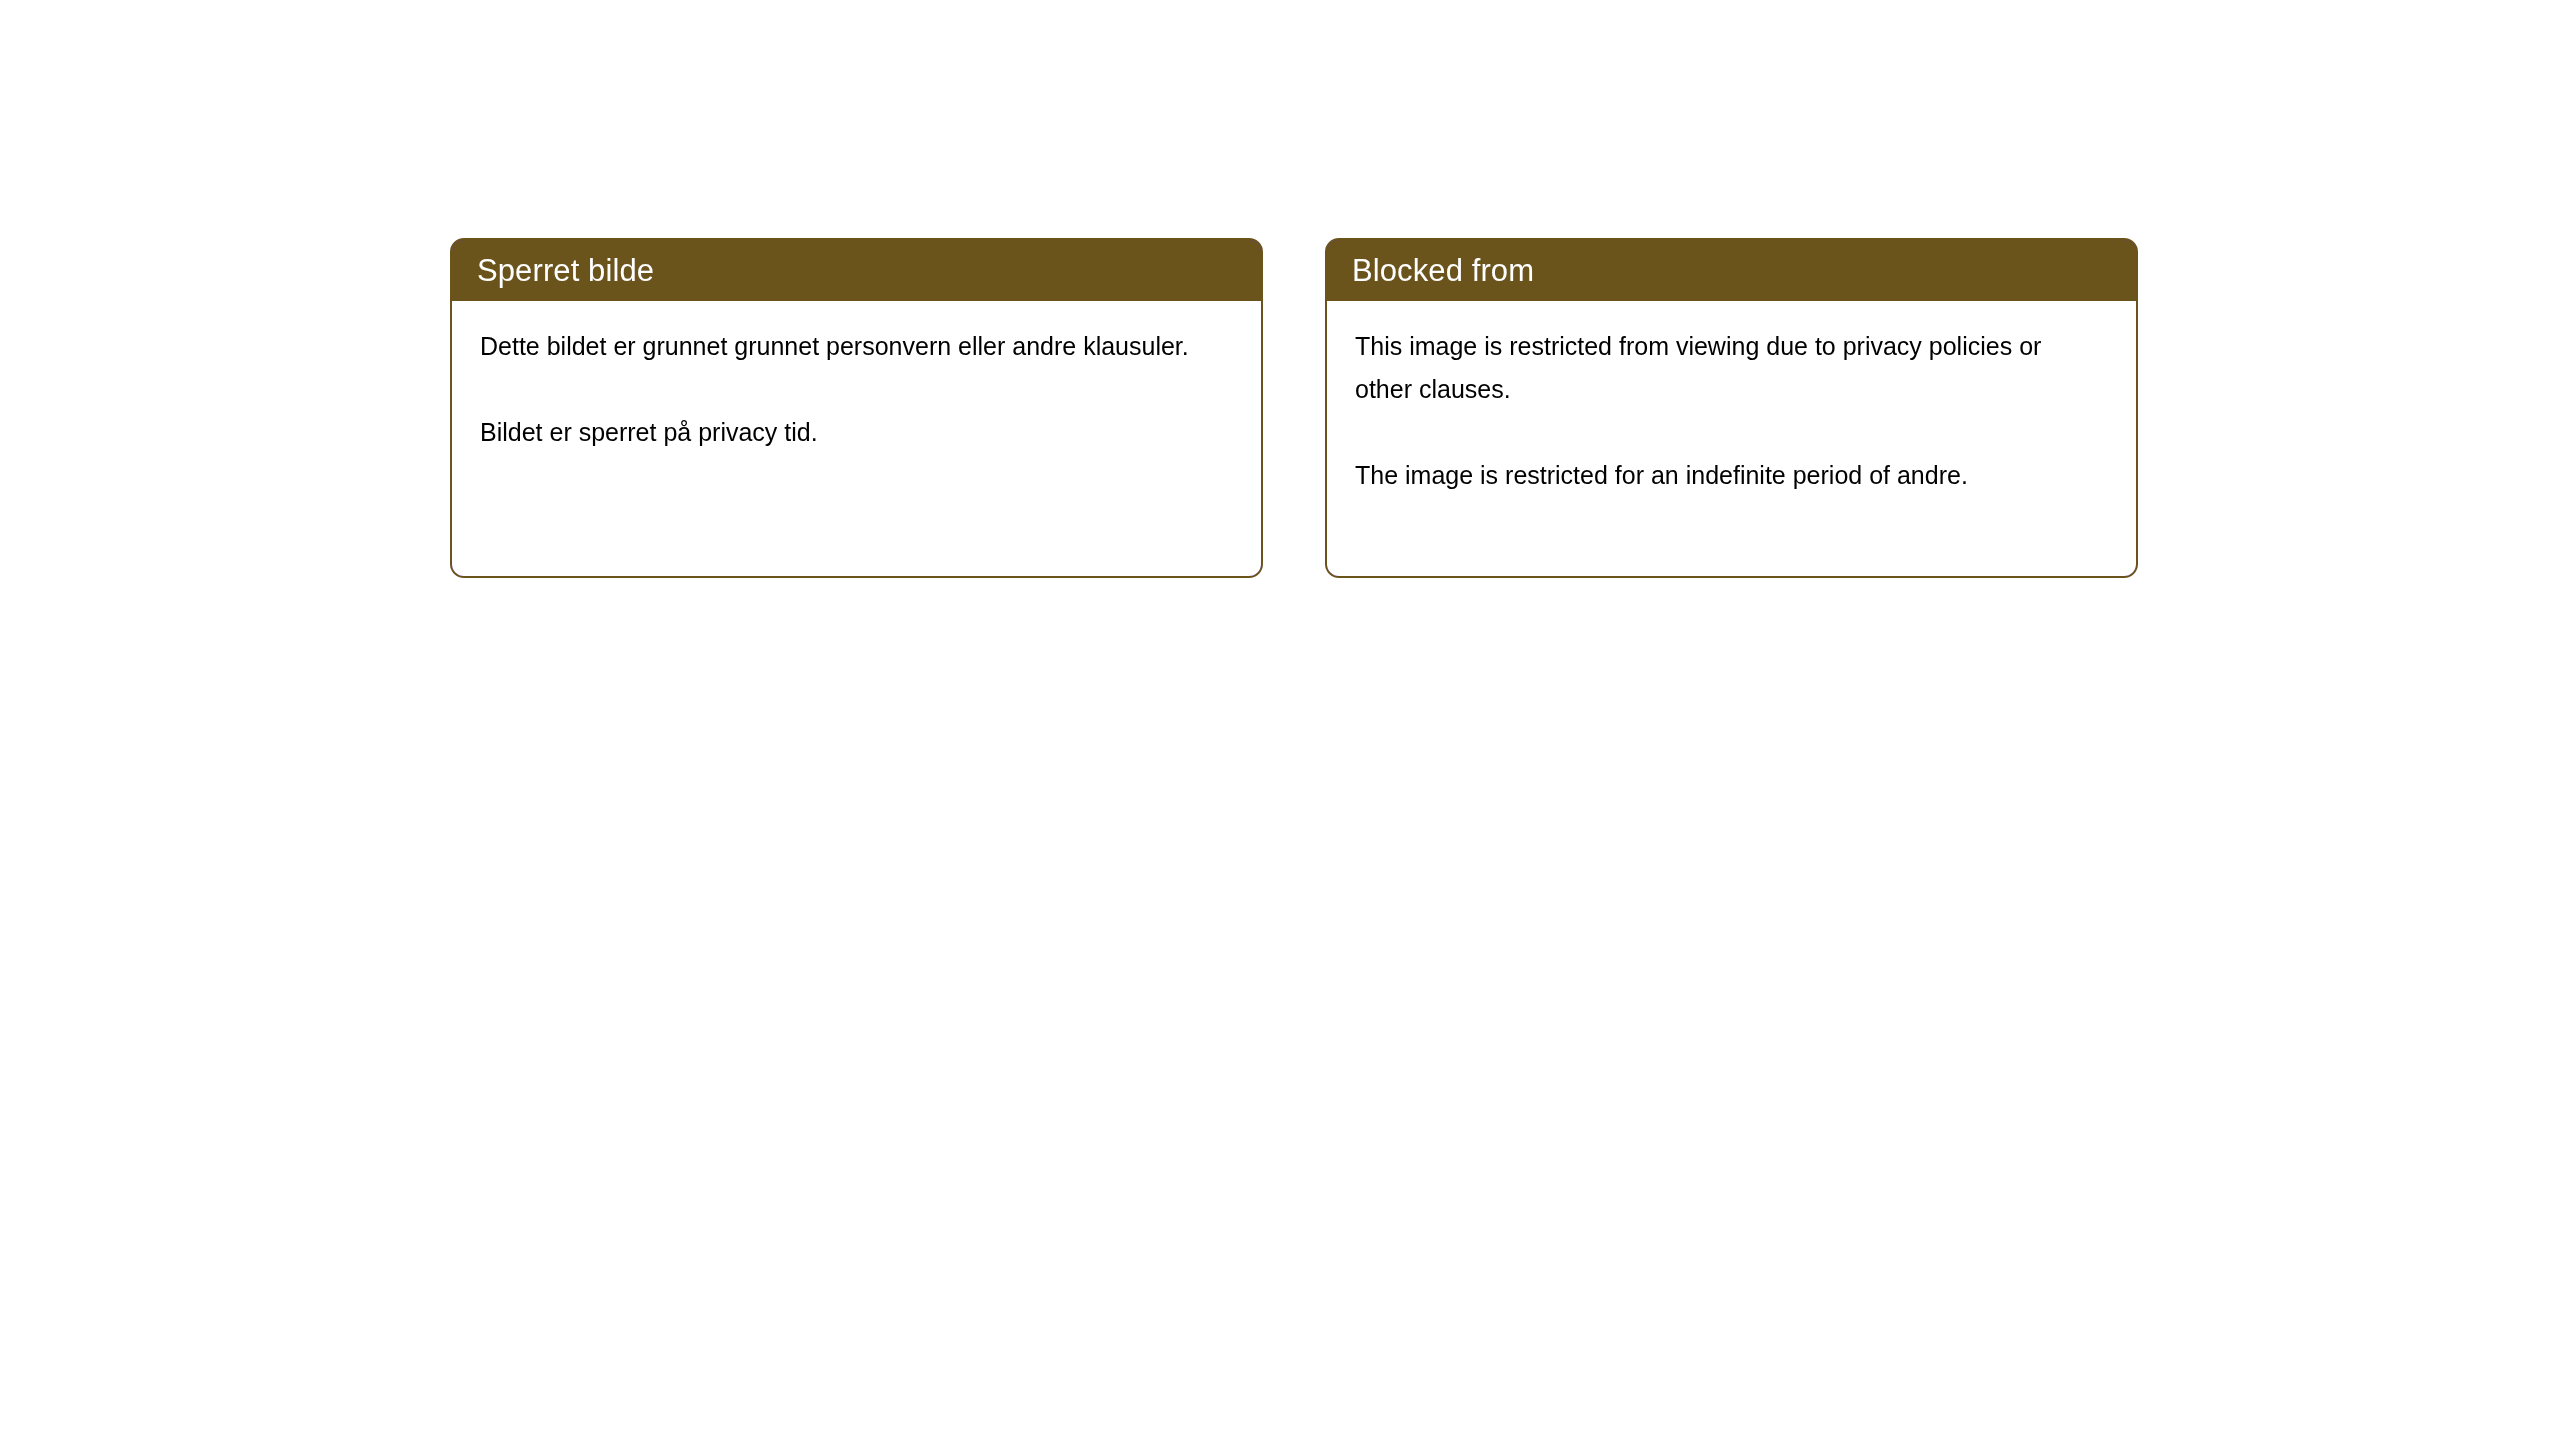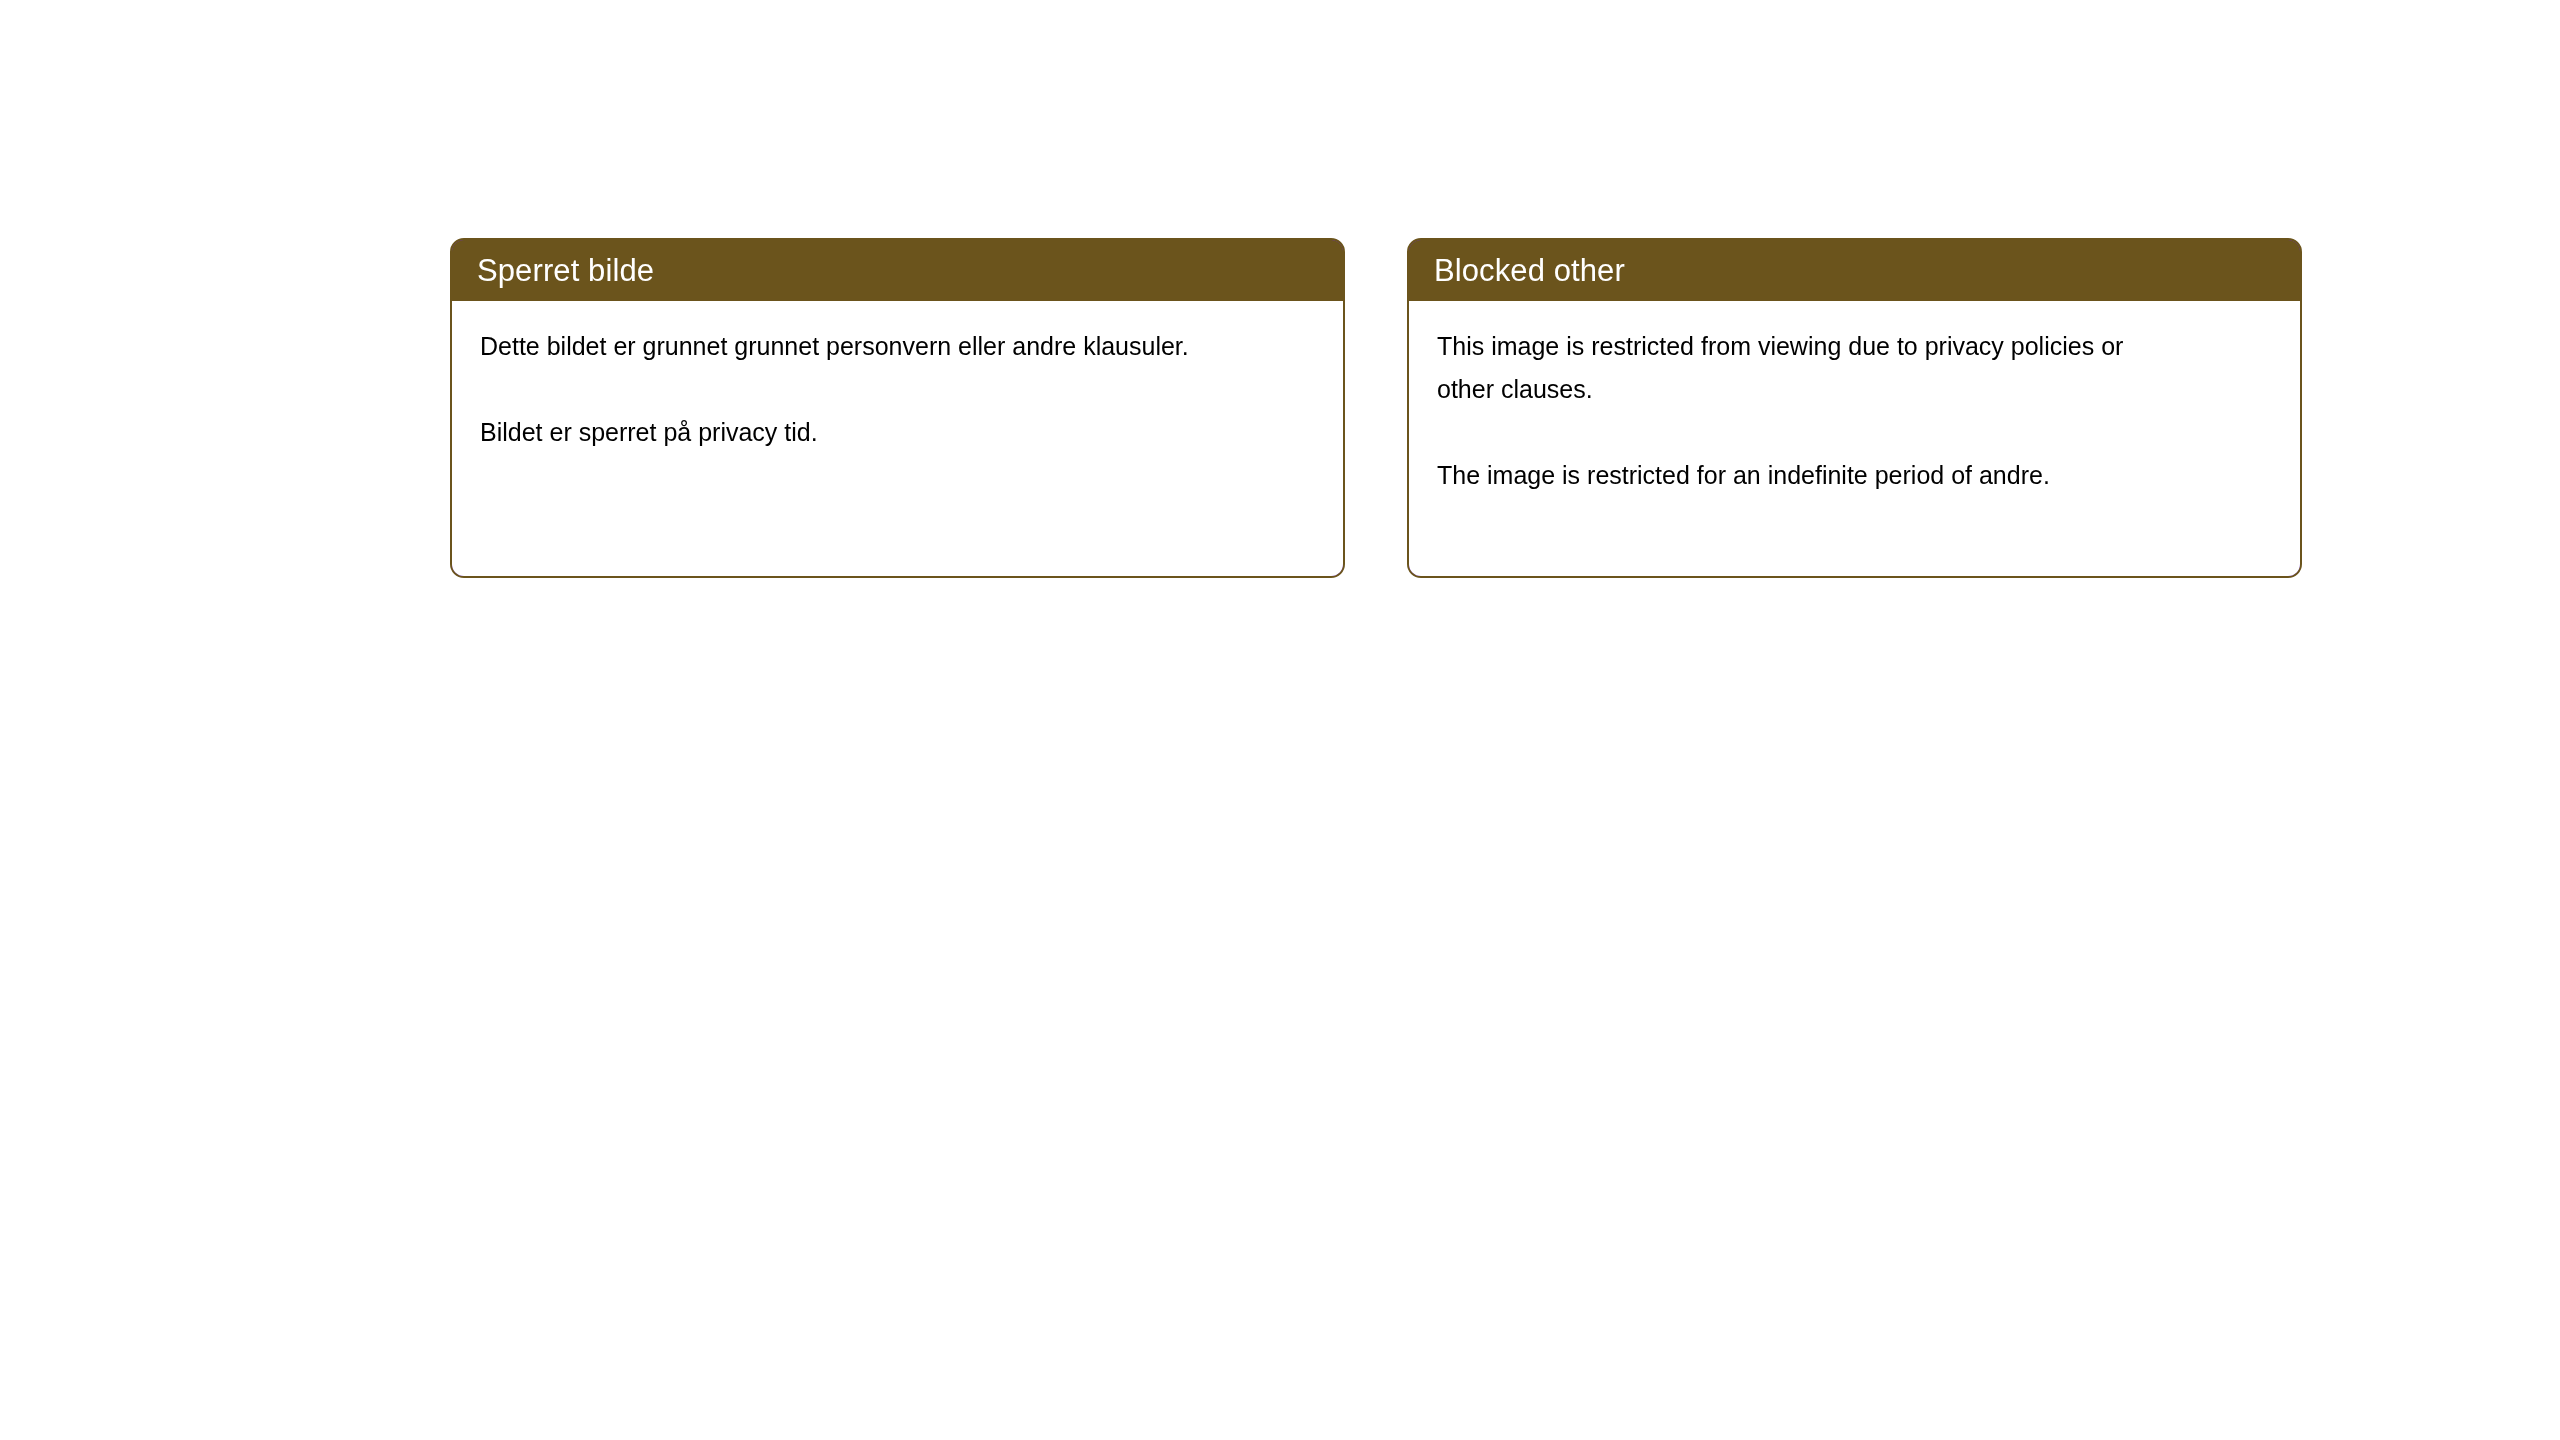--- a/index.html
+++ b/index.html
@@ -19,21 +19,21 @@
     position: absolute;
     left: 450px;
     top: 238px;
     display: flex;
     flex-direction: row;
     align-items: flex-start;
     gap: 62px;
   }
 
   .notice-card {
-    width: 895px;
+    width: 813px;
     height: 340px;
     box-sizing: border-box;
     background: #6d28d9;
     border: 2px solid #6B541C;
     border-radius: 14px;
     display: flex;
     flex-direction: column;
     overflow: hidden;
   }
 
@@ -86,21 +86,21 @@
     </div>
     <div class="card-body">
       <p class="card-paragraph">Dette bildet er grunnet grunnet personvern eller andre klausuler.</p>
       <div class="paragraph-gap"></div>
       <p class="card-paragraph">Bildet er sperret på privacy tid.</p>
     </div>
   </div>
 
   <div class="notice-card">
     <div class="card-header">
-      <span class="card-title">Blocked other</span>
+      <span class="card-title">Blocked from</span>
     </div>
     <div class="card-body">
       <p class="card-paragraph">This image is restricted from viewing due to privacy policies or other clauses.</p>
       <div class="paragraph-gap"></div>
       <p class="card-paragraph">The image is restricted for an indefinite period of andre.</p>
     </div>
   </div>
 
 </div>
 

